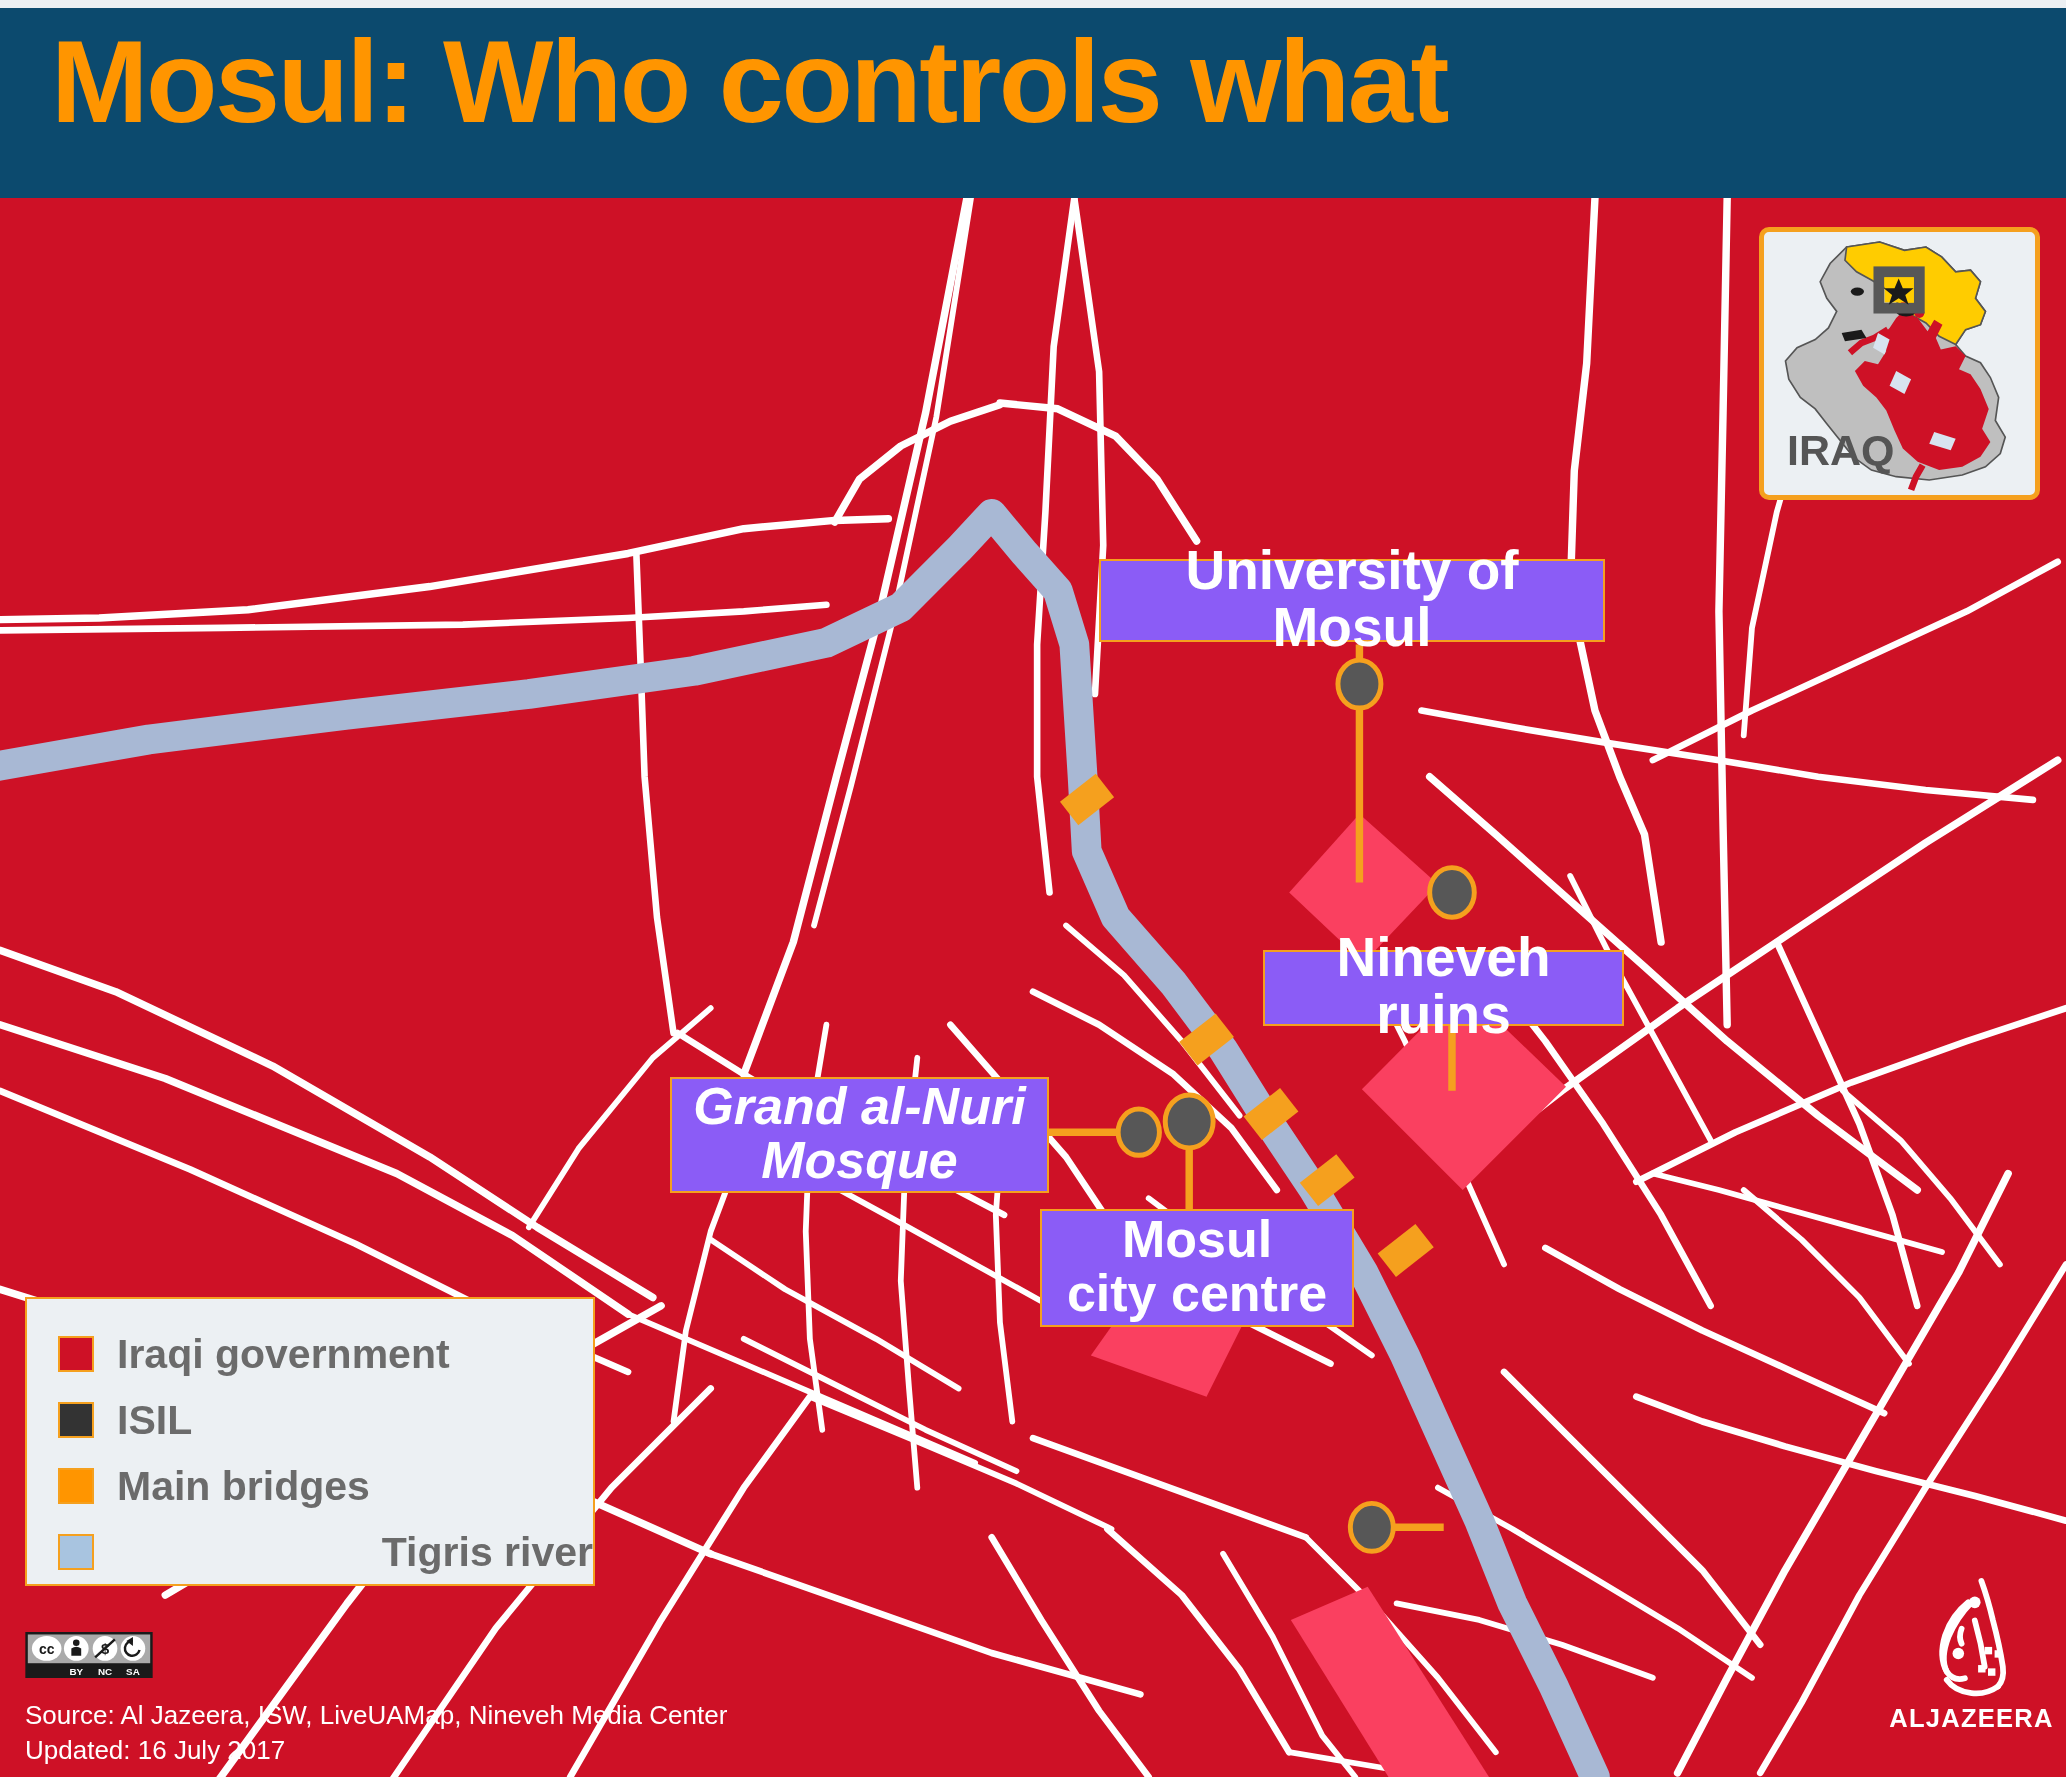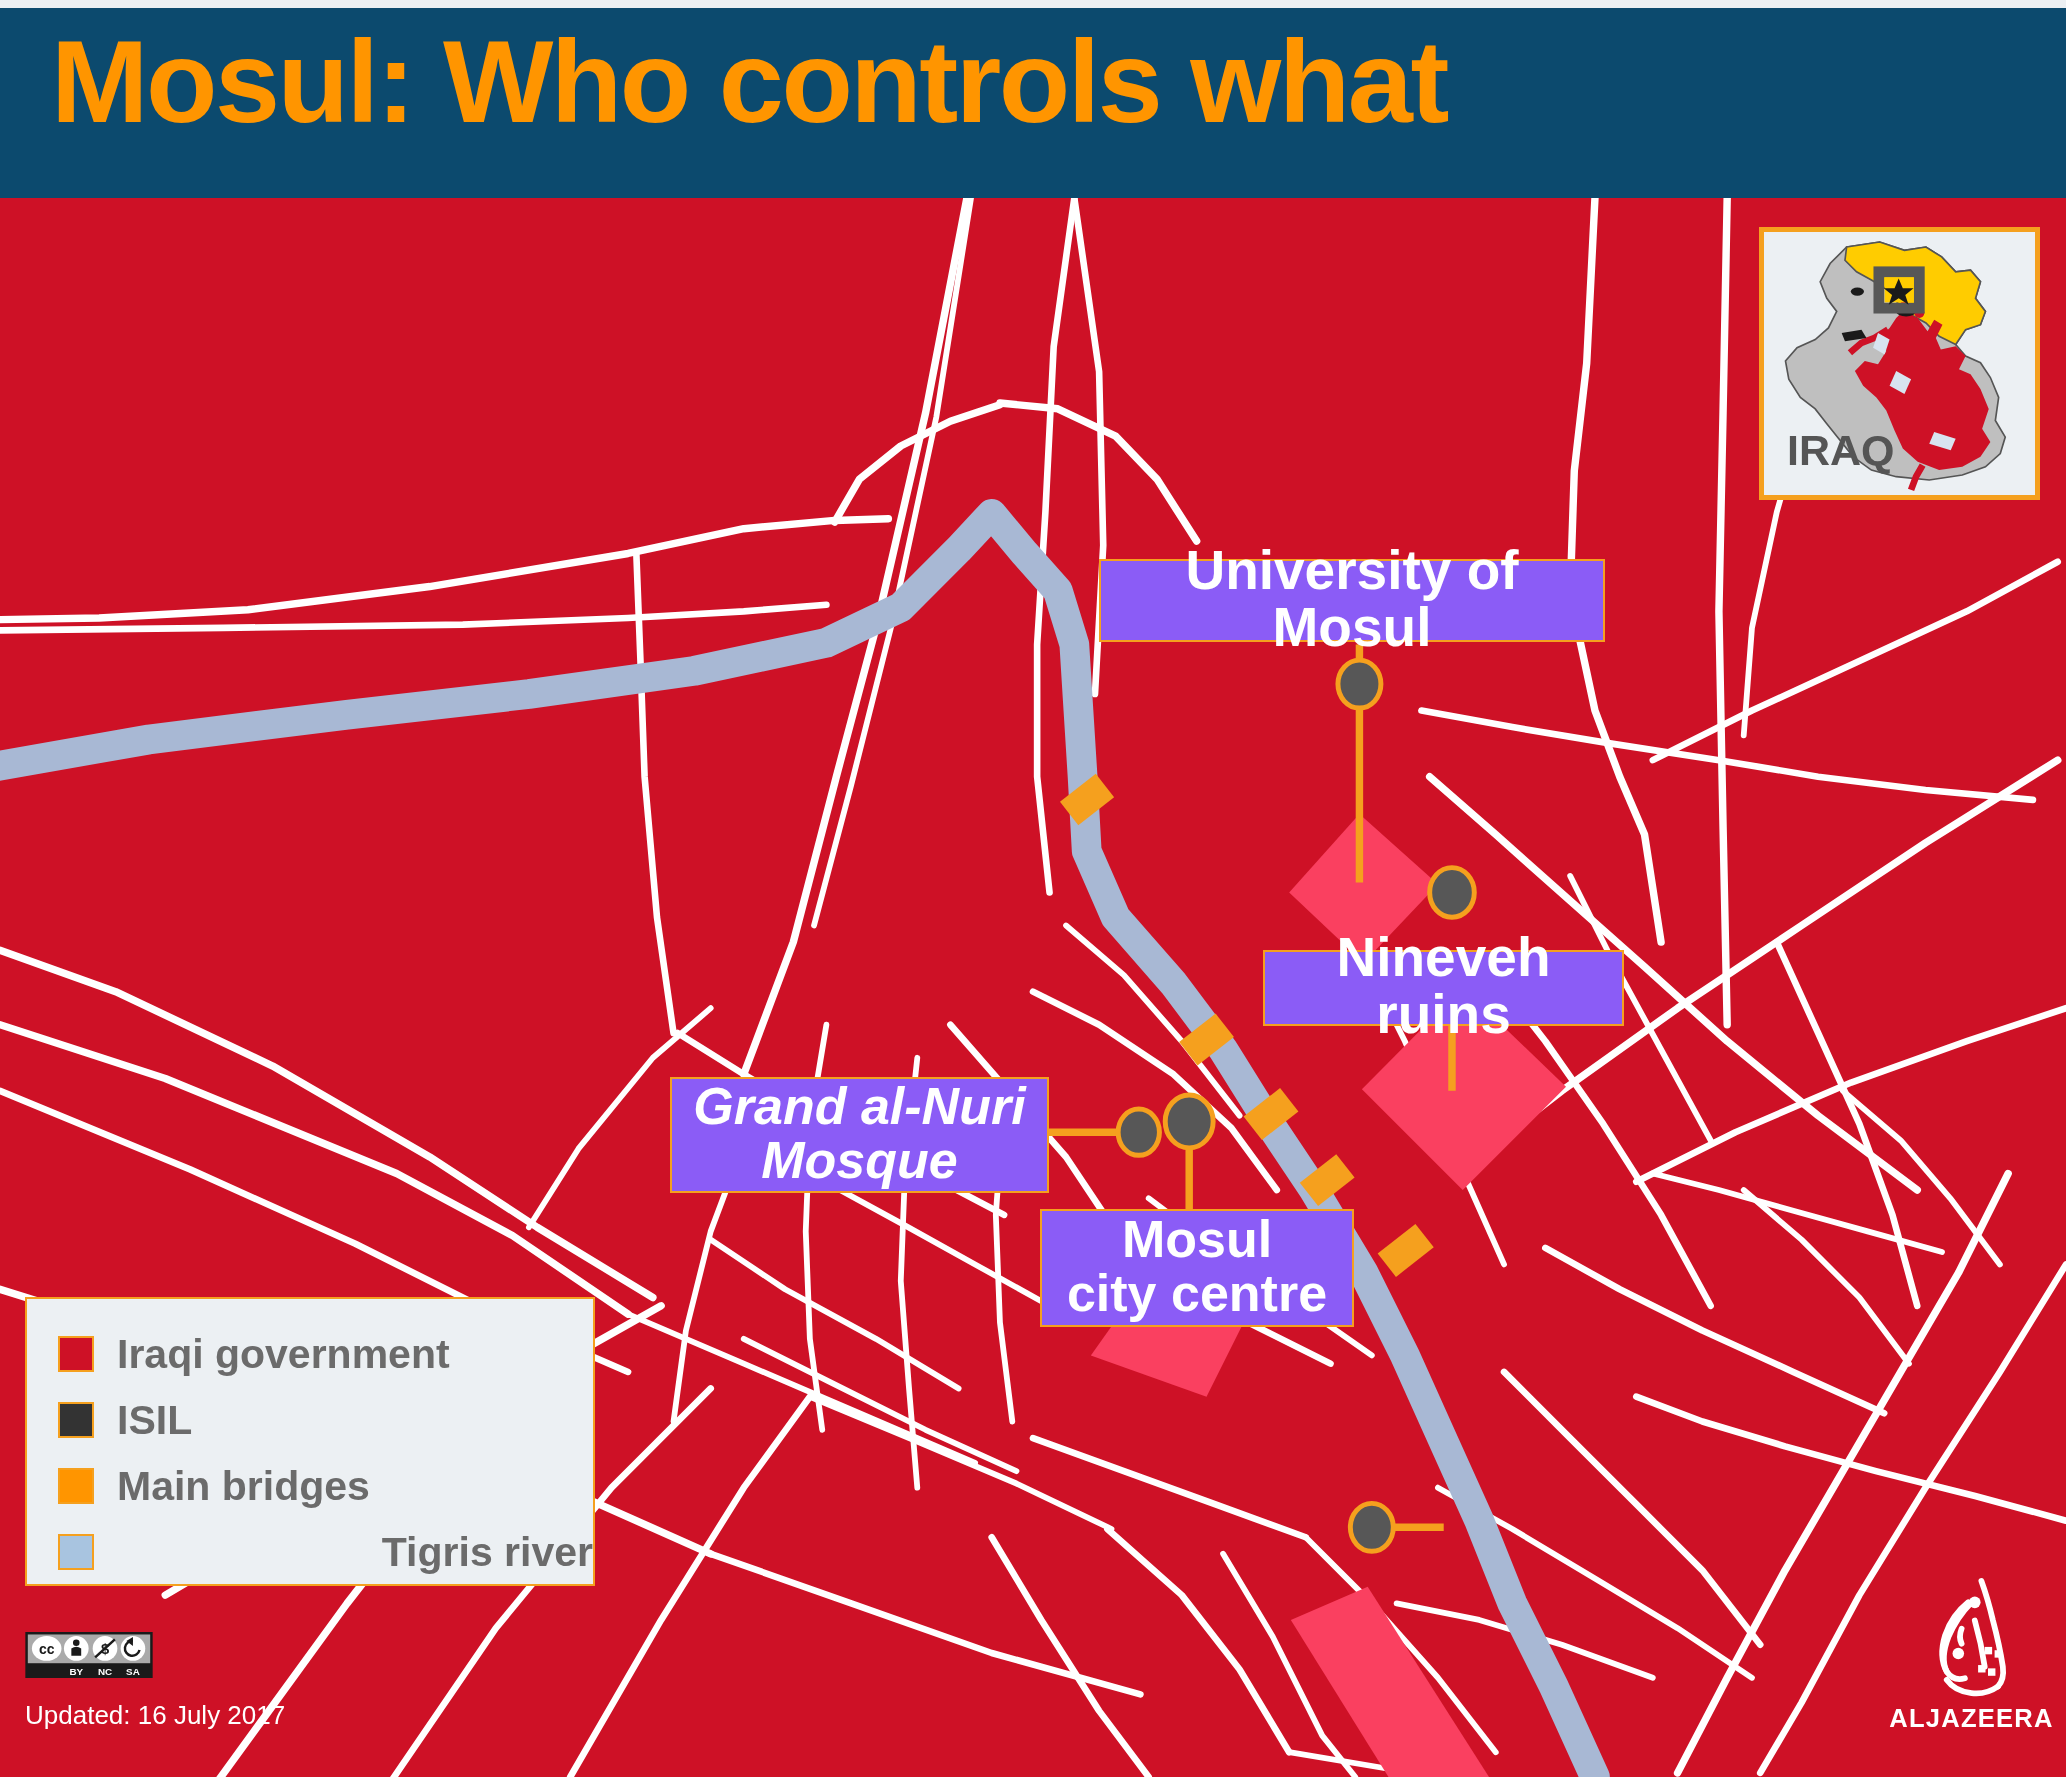--- a/index.html
+++ b/index.html
@@ -160,21 +160,21 @@
 
       <g fill="#575757" stroke="#F5A01E" stroke-width="6">
         <ellipse cx="1645" cy="588" rx="26" ry="29"></ellipse>
         <ellipse cx="1757" cy="840" rx="27" ry="30"></ellipse>
         <ellipse cx="1378" cy="1130" rx="25" ry="28"></ellipse>
         <ellipse cx="1439" cy="1117" rx="29" ry="32"></ellipse>
         <ellipse cx="1660" cy="1608" rx="26" ry="29"></ellipse>
       </g>
     </svg>
 
-    <div id="inset" style="top:29px;">
+    <div id="inset" style="top:29px;border-radius:10px;">
       <svg id="insetsvg" viewBox="0 0 328 318">
 
         <path fill="#BFBFBF" stroke="#555555" stroke-width="2" d="M100 18 L140 12 L170 22 L196 18 L215 30 L232 48 L250 46 L262 60
                  L256 80 L268 96 L262 112 L244 118 L232 136 L244 150 L262 158
                  L274 176 L284 200 L280 228 L292 248 L286 268 L268 284 L240 294
                  L200 300 L160 296 L130 288 L108 272 L92 252 L76 232 L62 214
                  L44 200 L30 178 L26 156 L40 140 L62 130 L78 116 L88 96
                  L76 80 L68 60 L80 38 Z"></path>
 
         <path fill="#FFCC00" stroke="#555555" stroke-width="2" d="M100 18 L140 12 L170 22 L196 18 L215 30 L232 48 L250 46 L262 60
@@ -265,20 +265,21 @@
         <path d="M131 11 A9 9 0 1 0 139 22" fill="none" stroke="#1A1A1A" stroke-width="3"></path>
         <polygon points="131,6 131,17 123,11" fill="#1A1A1A"></polygon>
 
         <text x="62" y="52" font-family="'Liberation Sans',sans-serif" font-size="12" font-weight="bold" fill="#FFFFFF" text-anchor="middle">BY</text>
         <text x="97" y="52" font-family="'Liberation Sans',sans-serif" font-size="12" font-weight="bold" fill="#FFFFFF" text-anchor="middle">NC</text>
         <text x="131" y="52" font-family="'Liberation Sans',sans-serif" font-size="12" font-weight="bold" fill="#FFFFFF" text-anchor="middle">SA</text>
       </svg>
     </div>
 
     <div id="source" style="top:1500px;">
+      <div>Source: Al Jazeera, ISW, LiveUAMap, Nineveh Media Center</div>
       <div>Updated: 16 July 2017</div>
     </div>
 
     <div id="ajlogo" style="top:1376px;">
       <svg viewBox="0 0 200 215" width="165" height="178">
 
         <g fill="none" stroke="#FFFFFF" stroke-width="7" stroke-linecap="round" stroke-linejoin="round">
           <path d="M112 8 Q120 30 126 56 Q134 86 138 112 Q140 128 132 136"></path>
           <path d="M100 34 Q82 52 72 76 Q62 102 70 118 Q78 130 92 126"></path>
           <path d="M70 118 Q60 100 68 74 Q76 50 96 34"></path>

